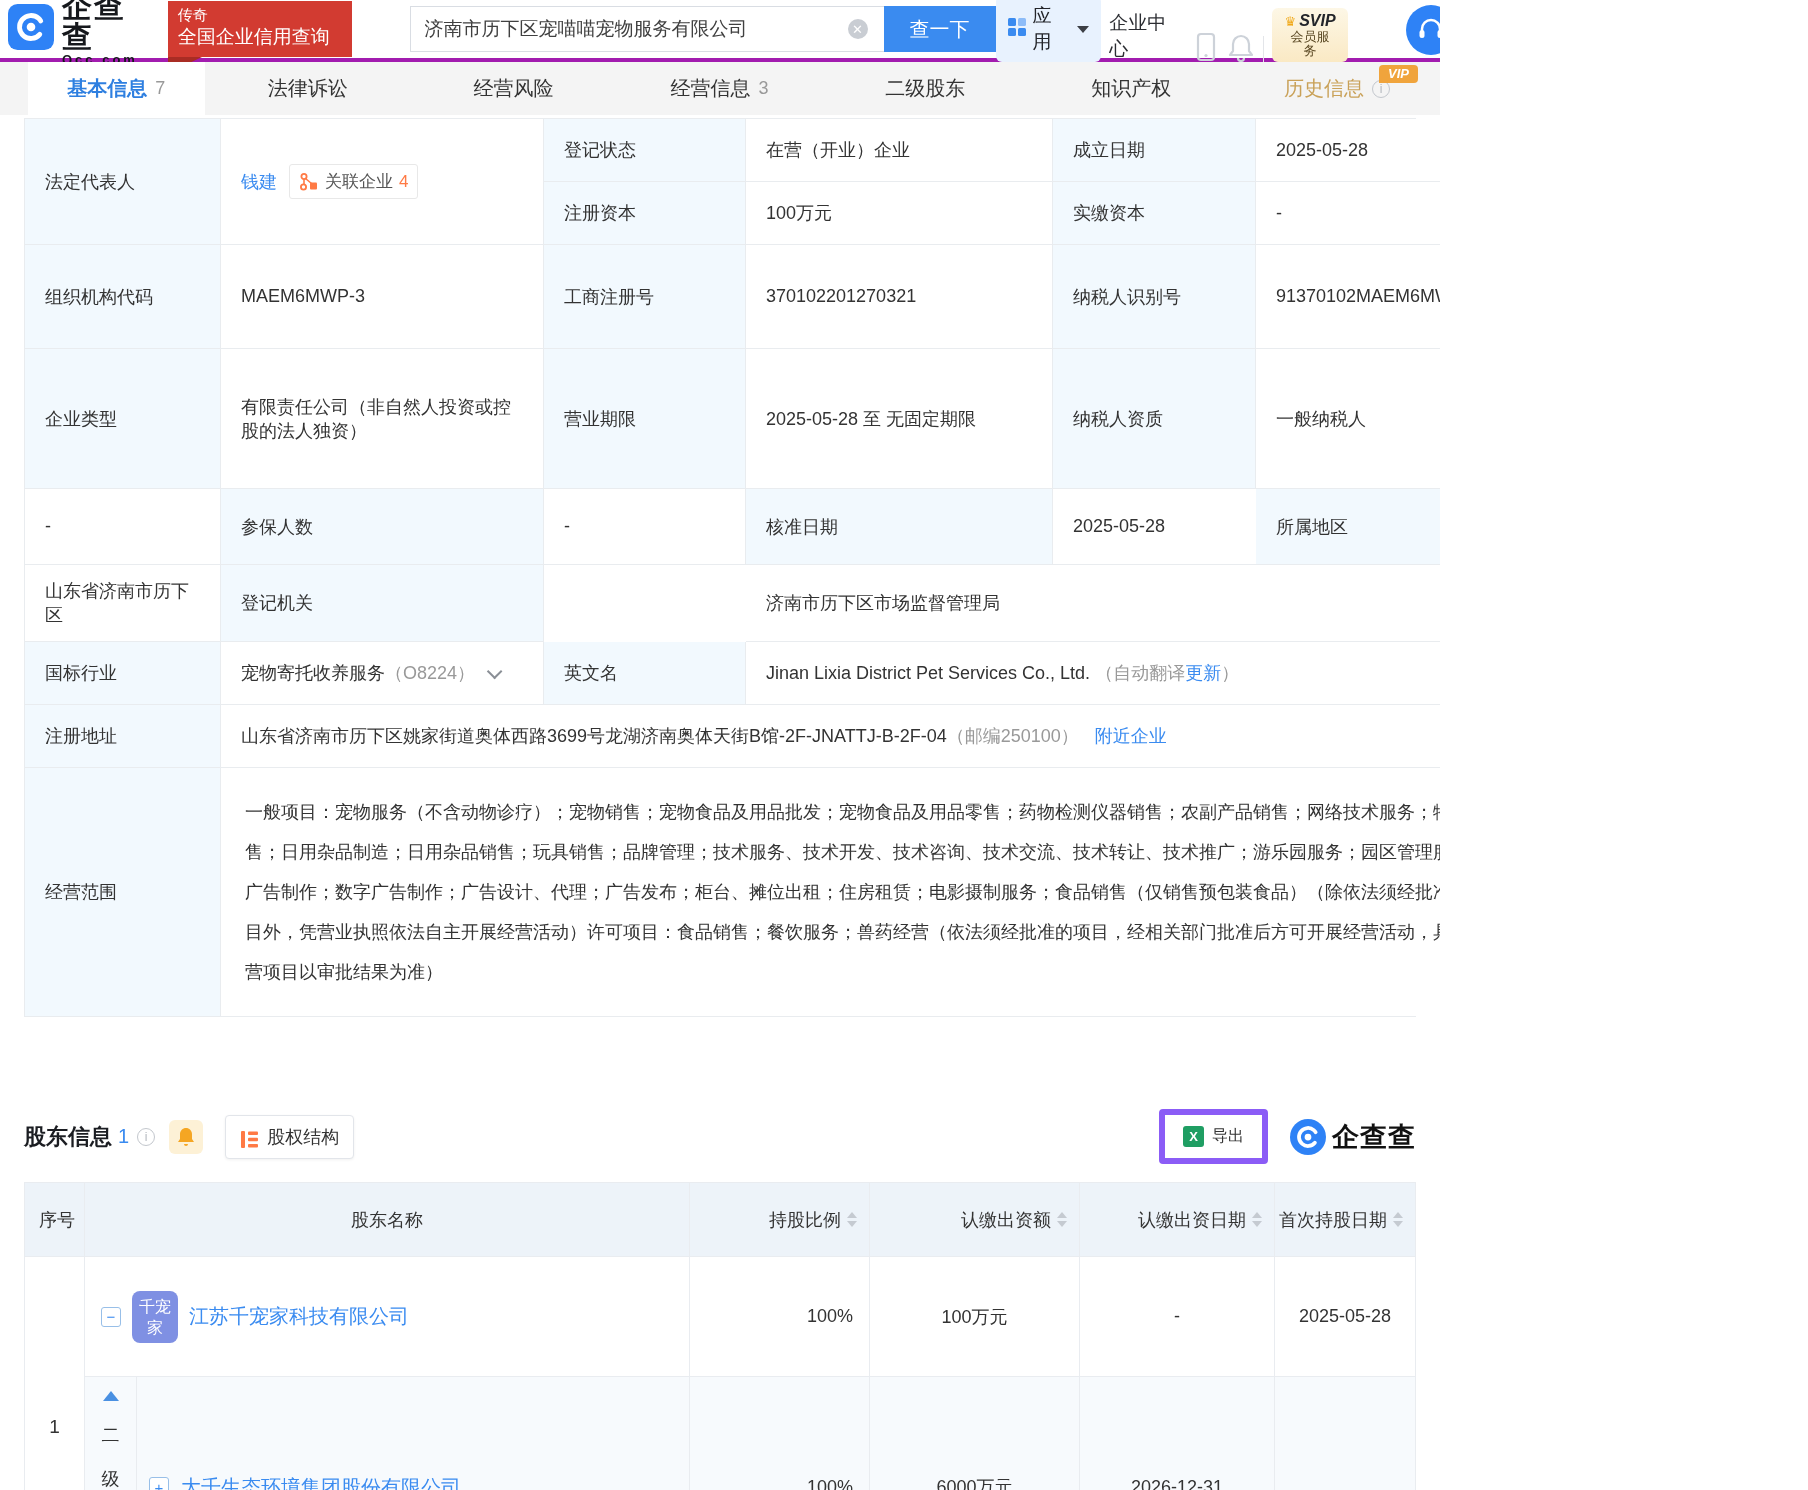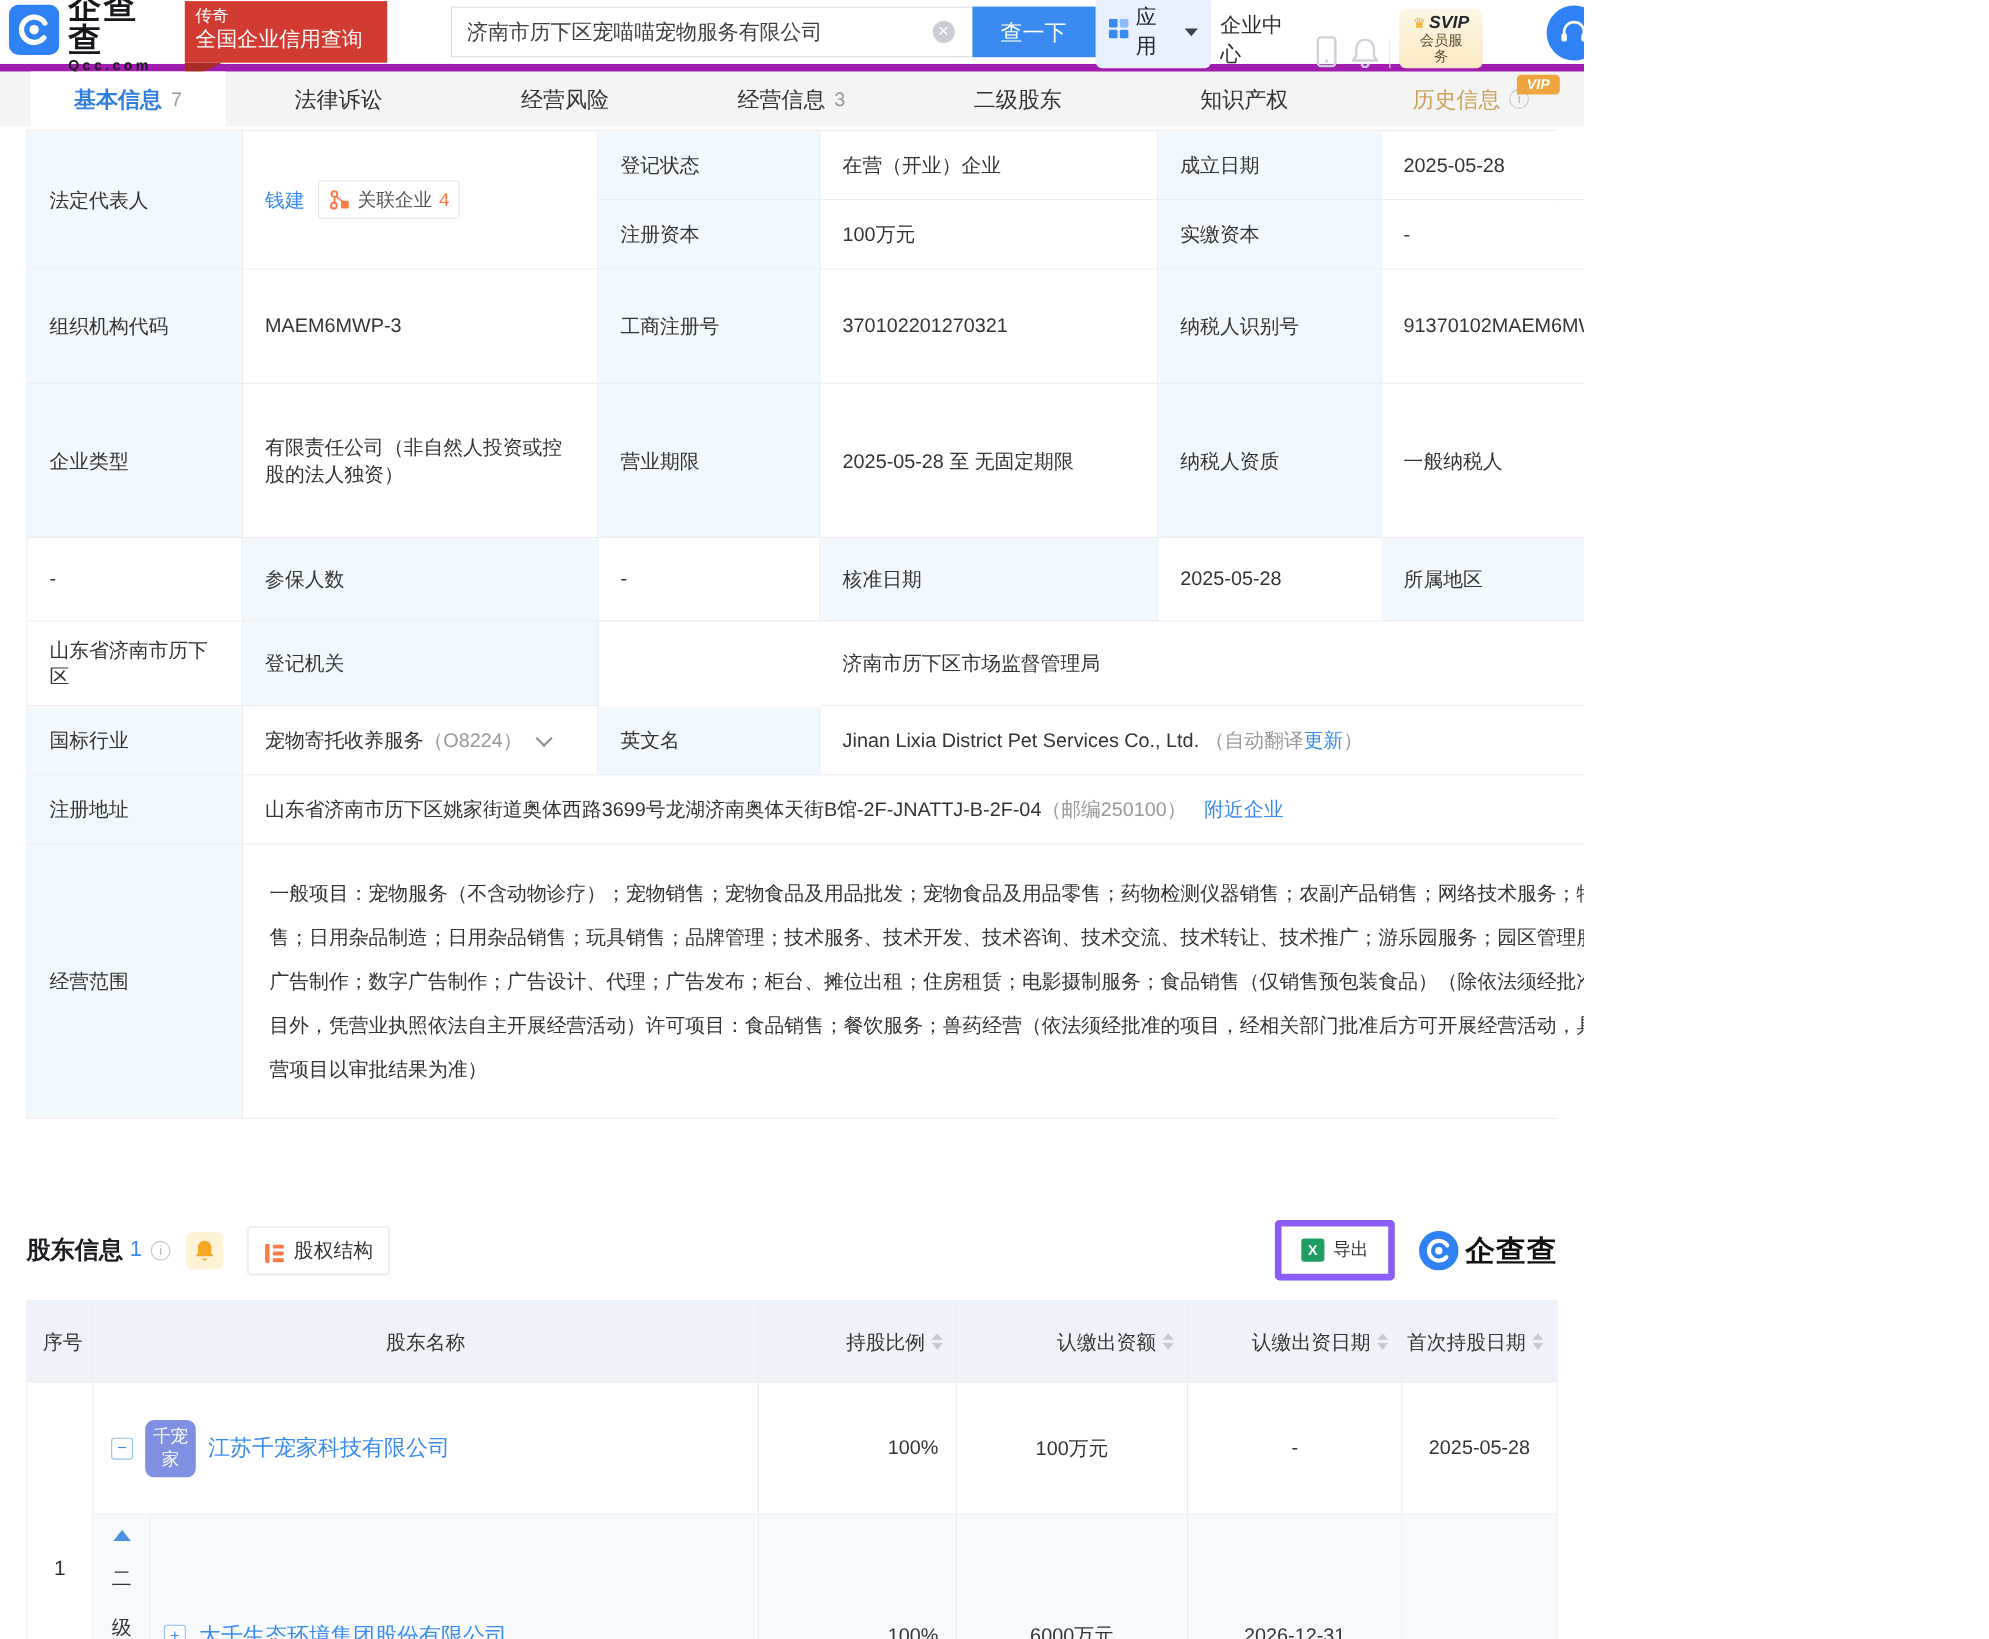--- a/index.html
+++ b/index.html
@@ -30,21 +30,21 @@
   .ic-btn { cursor:pointer; display:flex; align-items:center; }
   .vdiv { width:1px; height:26px; background:#e3e5e9; }
   .svip { background:linear-gradient(180deg,#fdf7e6,#fae9c4); border-radius:6px; padding:4px 12px; text-align:center; cursor:pointer; }
   .svip .t { font-size:16px; font-weight:800; font-style:italic; color:#23252a; display:flex; align-items:center; gap:3px; justify-content:center; }
   .svip .t .crown { color:#f0a818; font-size:13px; font-style:normal; }
   .svip .s { font-size:13px; color:#5d4b26; line-height:14px; }
   .kefu { position:absolute; top:5px; right:-16px; width:50px; height:50px; border-radius:50%; background:#2e82f6;
     display:flex; align-items:center; justify-content:center; }
 
   
-  .tabs { height:57px; background:#f4f4f4; border-top:7px solid #a21caf; display:flex; padding-left:28px; }
+  .tabs { height:57px; background:#f4f4f4; border-top:4px solid #a21caf; display:flex; padding-left:28px; }
   .tab { width:226px; display:flex; align-items:center; justify-content:center; gap:8px; font-size:20px; color:#333;
     cursor:pointer; position:relative; }
   .tab.active { width:194px; background:#fff; color:#2e7fe0; font-weight:700; }
   .tab .count { color:#999; font-size:18px; font-weight:400; }
   .tab.history { color:#c9a158; }
   .vip-badge { position:absolute; top:3px; right:22px; background:#f0a43c; color:#fff; font-size:13px; font-weight:700;
     font-style:italic; padding:1px 9px 2px; border-radius:4px 4px 4px 0; }
   .info-circle { width:18px; height:18px; border:1px solid #c3c7cd; border-radius:50%; color:#b5b9bf; font-size:12px;
     display:flex; align-items:center; justify-content:center; flex:none; }
   .tabs-fill { flex:1; }

